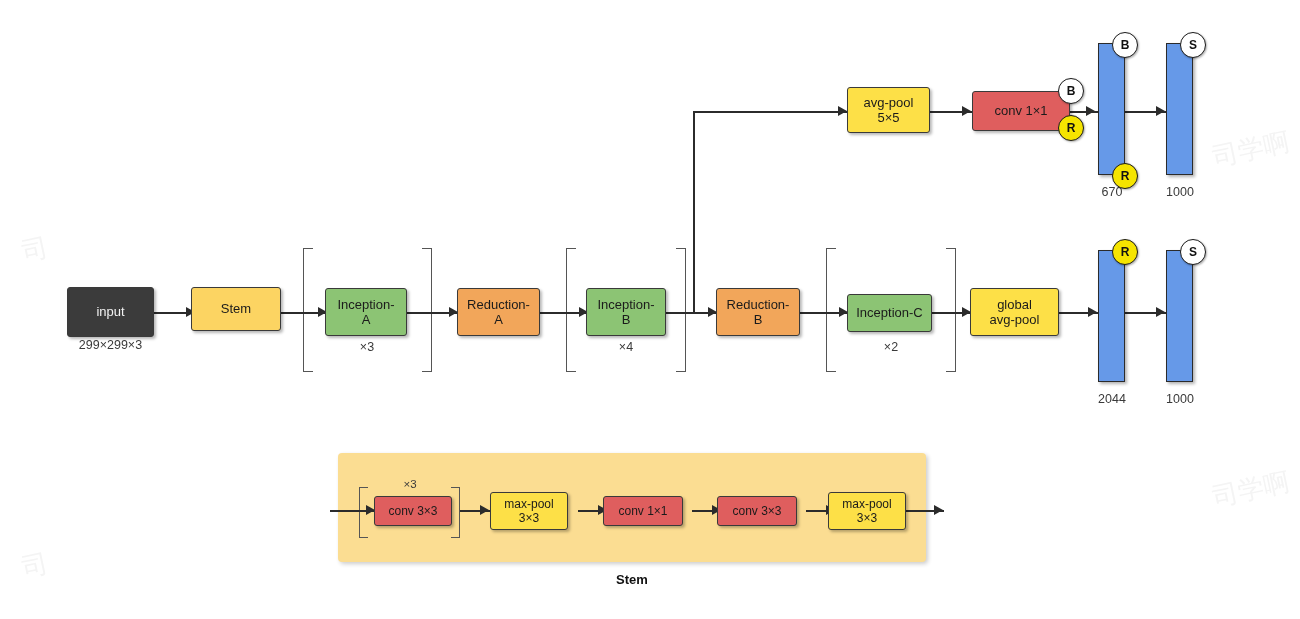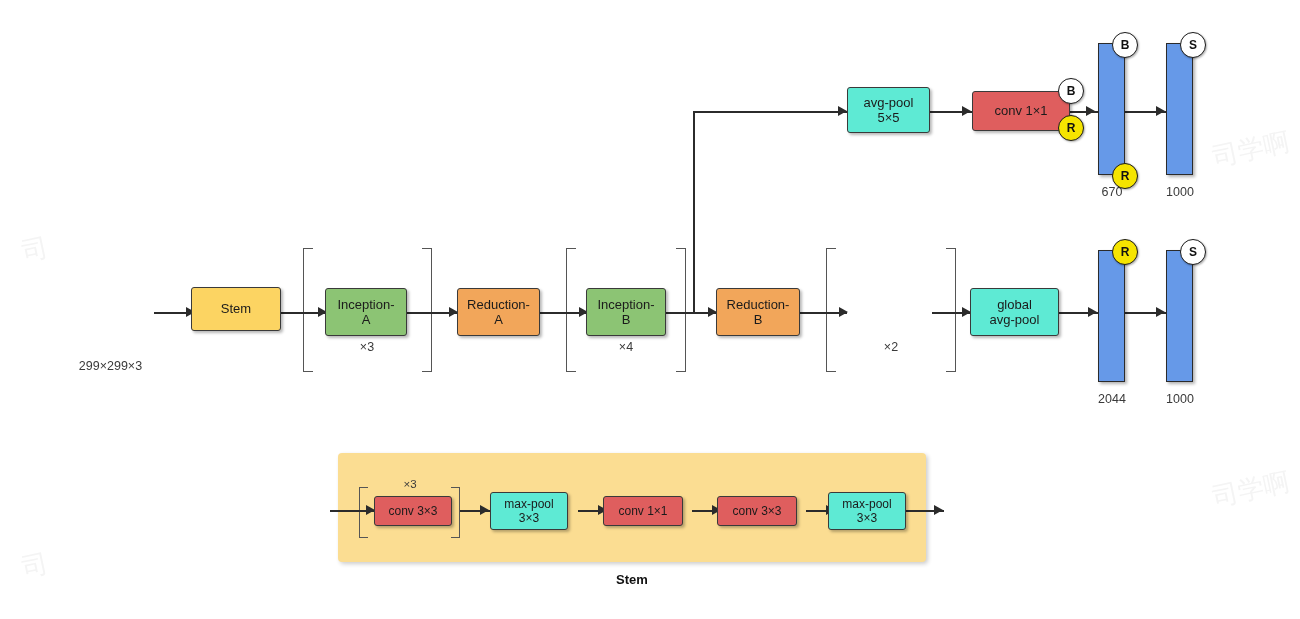--- a/index.html
+++ b/index.html
@@ -31,21 +31,21 @@
     color: #1b1b1b;
     font-size: 13px;
     box-shadow: 2px 2px 3px rgba(0,0,0,0.28);
     white-space: pre-line;
     z-index: 4;
   }
   .node.dark   { background: #3b3b3b; color: #f2f2f2; }
   .node.yellow { background: #FCD462; }
   .node.green  { background: #8CC474; }
   .node.orange { background: #F2A65A; }
-  .node.grey   { background: #5eead4; }
+  .node.grey   { background: #fde047; }
   .node.red    { background: #DF5E5E; }
 
   
   .bar {
     position: absolute;
     box-sizing: border-box;
     background: #6699E8;
     border: 1.5px solid #2b2b2b;
     box-shadow: 2px 2px 3px rgba(0,0,0,0.3);
     z-index: 4;
@@ -181,37 +181,39 @@
   <div class="hline" style="left:1125px; top:111px; width:41px;"></div>
   <div class="arrowhead" style="left:1156px; top:106px;"></div>
 
   <div class="bracket left" style="left:303px; top:248px; width:10px; height:124px;"></div>
   <div class="bracket right" style="left:422px; top:248px; width:10px; height:124px;"></div>
   <div class="bracket left" style="left:566px; top:248px; width:10px; height:124px;"></div>
   <div class="bracket right" style="left:676px; top:248px; width:10px; height:124px;"></div>
   <div class="bracket left" style="left:826px; top:248px; width:10px; height:124px;"></div>
   <div class="bracket right" style="left:946px; top:248px; width:10px; height:124px;"></div>
 
+  <div class="node dark" style="left:67px;  top:287px; width:87px;  height:50px;">input</div>
   <div class="node yellow" style="left:191px; top:287px; width:90px;  height:44px;">Stem</div>
   <div class="node green" style="left:325px; top:288px; width:82px;  height:48px;">Inception-
 A</div>
   <div class="node orange" style="left:457px; top:288px; width:83px;  height:48px;">Reduction-
 A</div>
   <div class="node green" style="left:586px; top:288px; width:80px;  height:48px;">Inception-
 B</div>
   <div class="node orange" style="left:716px; top:288px; width:84px;  height:48px;">Reduction-
 B</div>
+  <div class="node green" style="left:847px; top:294px; width:85px;  height:38px;">Inception-C</div>
   <div class="node grey" style="left:970px; top:288px; width:89px;  height:48px;">global
 avg-pool</div>
 
   <div class="caption" style="left:327px; top:340px; width:80px;">×3</div>
   <div class="caption" style="left:586px; top:340px; width:80px;">×4</div>
   <div class="caption" style="left:851px; top:340px; width:80px;">×2</div>
 
-  <div class="caption" style="left:57px; top:359px; width:107px;">299×299×3</div>
+  <div class="caption" style="left:57px; top:338px; width:107px;">299×299×3</div>
 
   <div class="bar" style="left:1098px; top:250px; width:27px; height:132px;"></div>
   <div class="badge yellow" style="left:1112px; top:239px;">R</div>
   <div class="caption" style="left:1072px; top:392px; width:80px;">2044</div>
 
   <div class="bar" style="left:1166px; top:250px; width:27px; height:132px;"></div>
   <div class="badge white" style="left:1180px; top:239px;">S</div>
   <div class="caption" style="left:1140px; top:392px; width:80px;">1000</div>
 
   <div class="node grey" style="left:847px; top:87px;  width:83px; height:46px;">avg-pool

